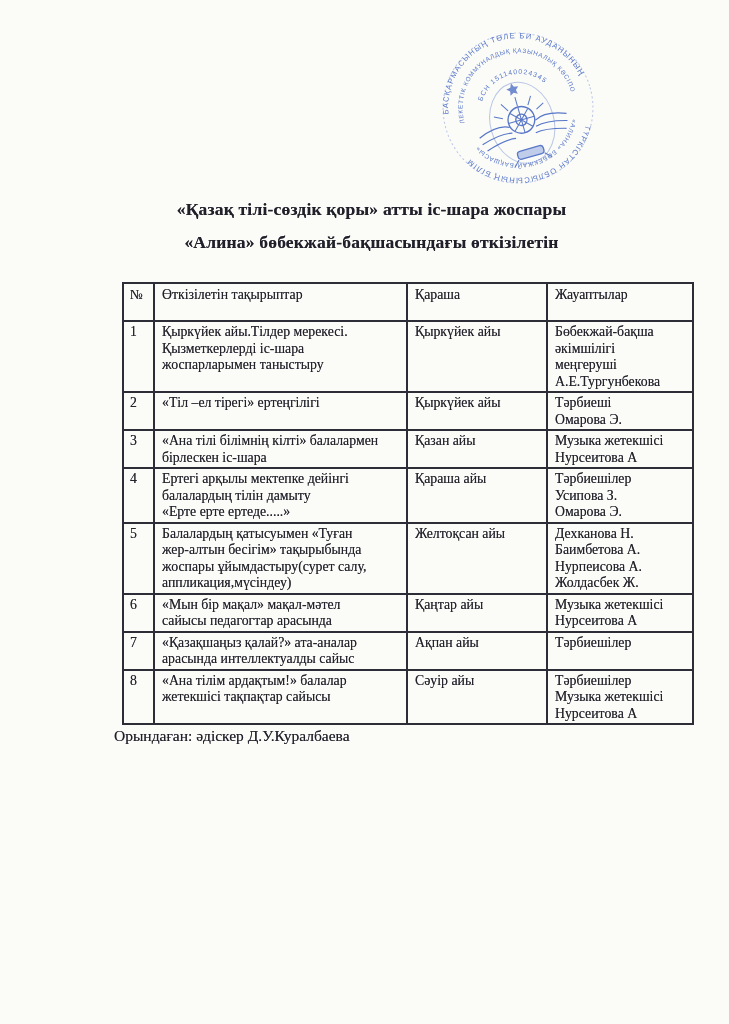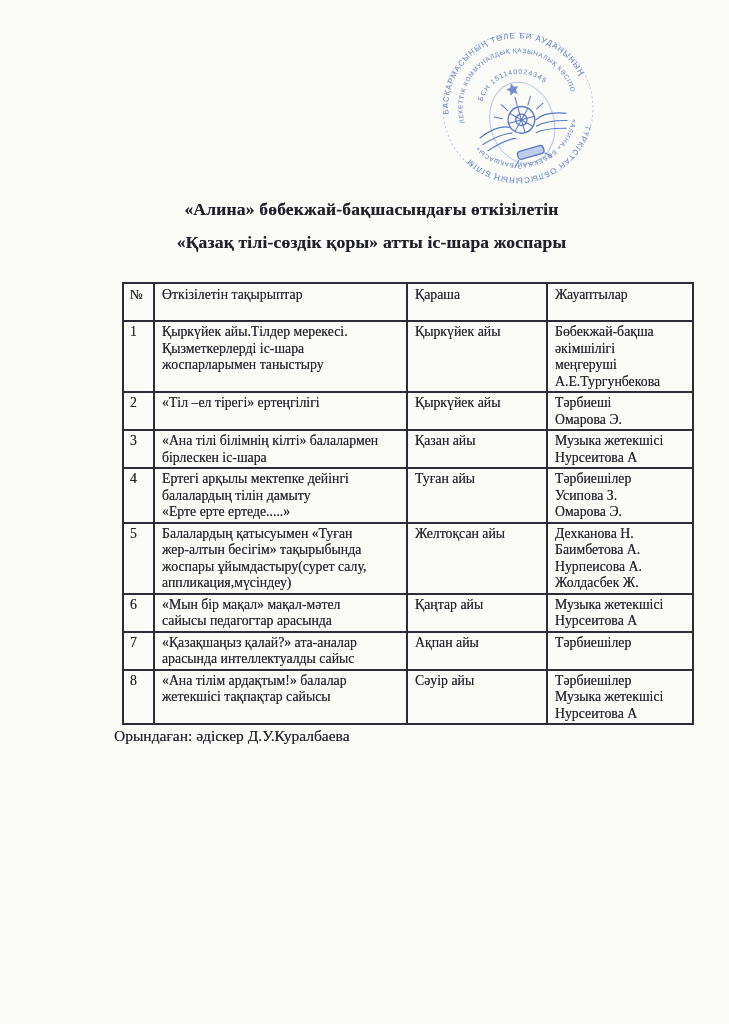--- a/index.html
+++ b/index.html
@@ -71,22 +71,22 @@
         <path d="M31,93 Q51,85 62,91 M32,100 Q52,94 63,97 M35,107 Q55,101 65,103" stroke-width="1.2"></path>
         <path d="M119,93 Q99,85 88,91 M118,100 Q98,94 87,97 M115,107 Q95,101 85,103" stroke-width="1.2"></path>
         <rect x="62" y="116" width="26" height="8" rx="3" fill="#6f8fd6" fill-opacity=".45"></rect>
         <path d="M62,124 L56,130 M88,124 L94,130" stroke-width="1"></path>
       </g>
     </g>
   </svg>
 
 
   <div class="title-block scan">
+    <div>«Қазақ тілі-сөздік қоры» атты іс-шара жоспары</div>
     <div>«Алина» бөбекжай-бақшасындағы өткізілетін</div>
-    <div>«Қазақ тілі-сөздік қоры» атты іс-шара жоспары</div>
   </div>
 
   <table class="plan scan">
     <colgroup>
         <col style="width:31px">
         <col style="width:253px">
         <col style="width:140px">
         <col style="width:146px">
       </colgroup>
     <tbody>
@@ -120,21 +120,21 @@
 бірлескен іс-шара</td>
         <td>Қазан айы</td>
         <td>Музыка жетекшісі
 Нурсеитова А</td>
       </tr>
       <tr style="height:52px">
         <td class="num">4</td>
         <td>Ертегі арқылы мектепке дейінгі
 балалардың тілін дамыту
 «Ерте ерте ертеде.....»</td>
-        <td>Туған айы</td>
+        <td>Қараша айы</td>
         <td>Тәрбиешілер
 Усипова З.
 Омарова Э.</td>
       </tr>
       <tr style="height:67px">
         <td class="num">5</td>
         <td>Балалардың қатысуымен «Туған
 жер-алтын бесігім» тақырыбында
 жоспары ұйымдастыру(сурет салу,
 аппликация,мүсіндеу)</td>

